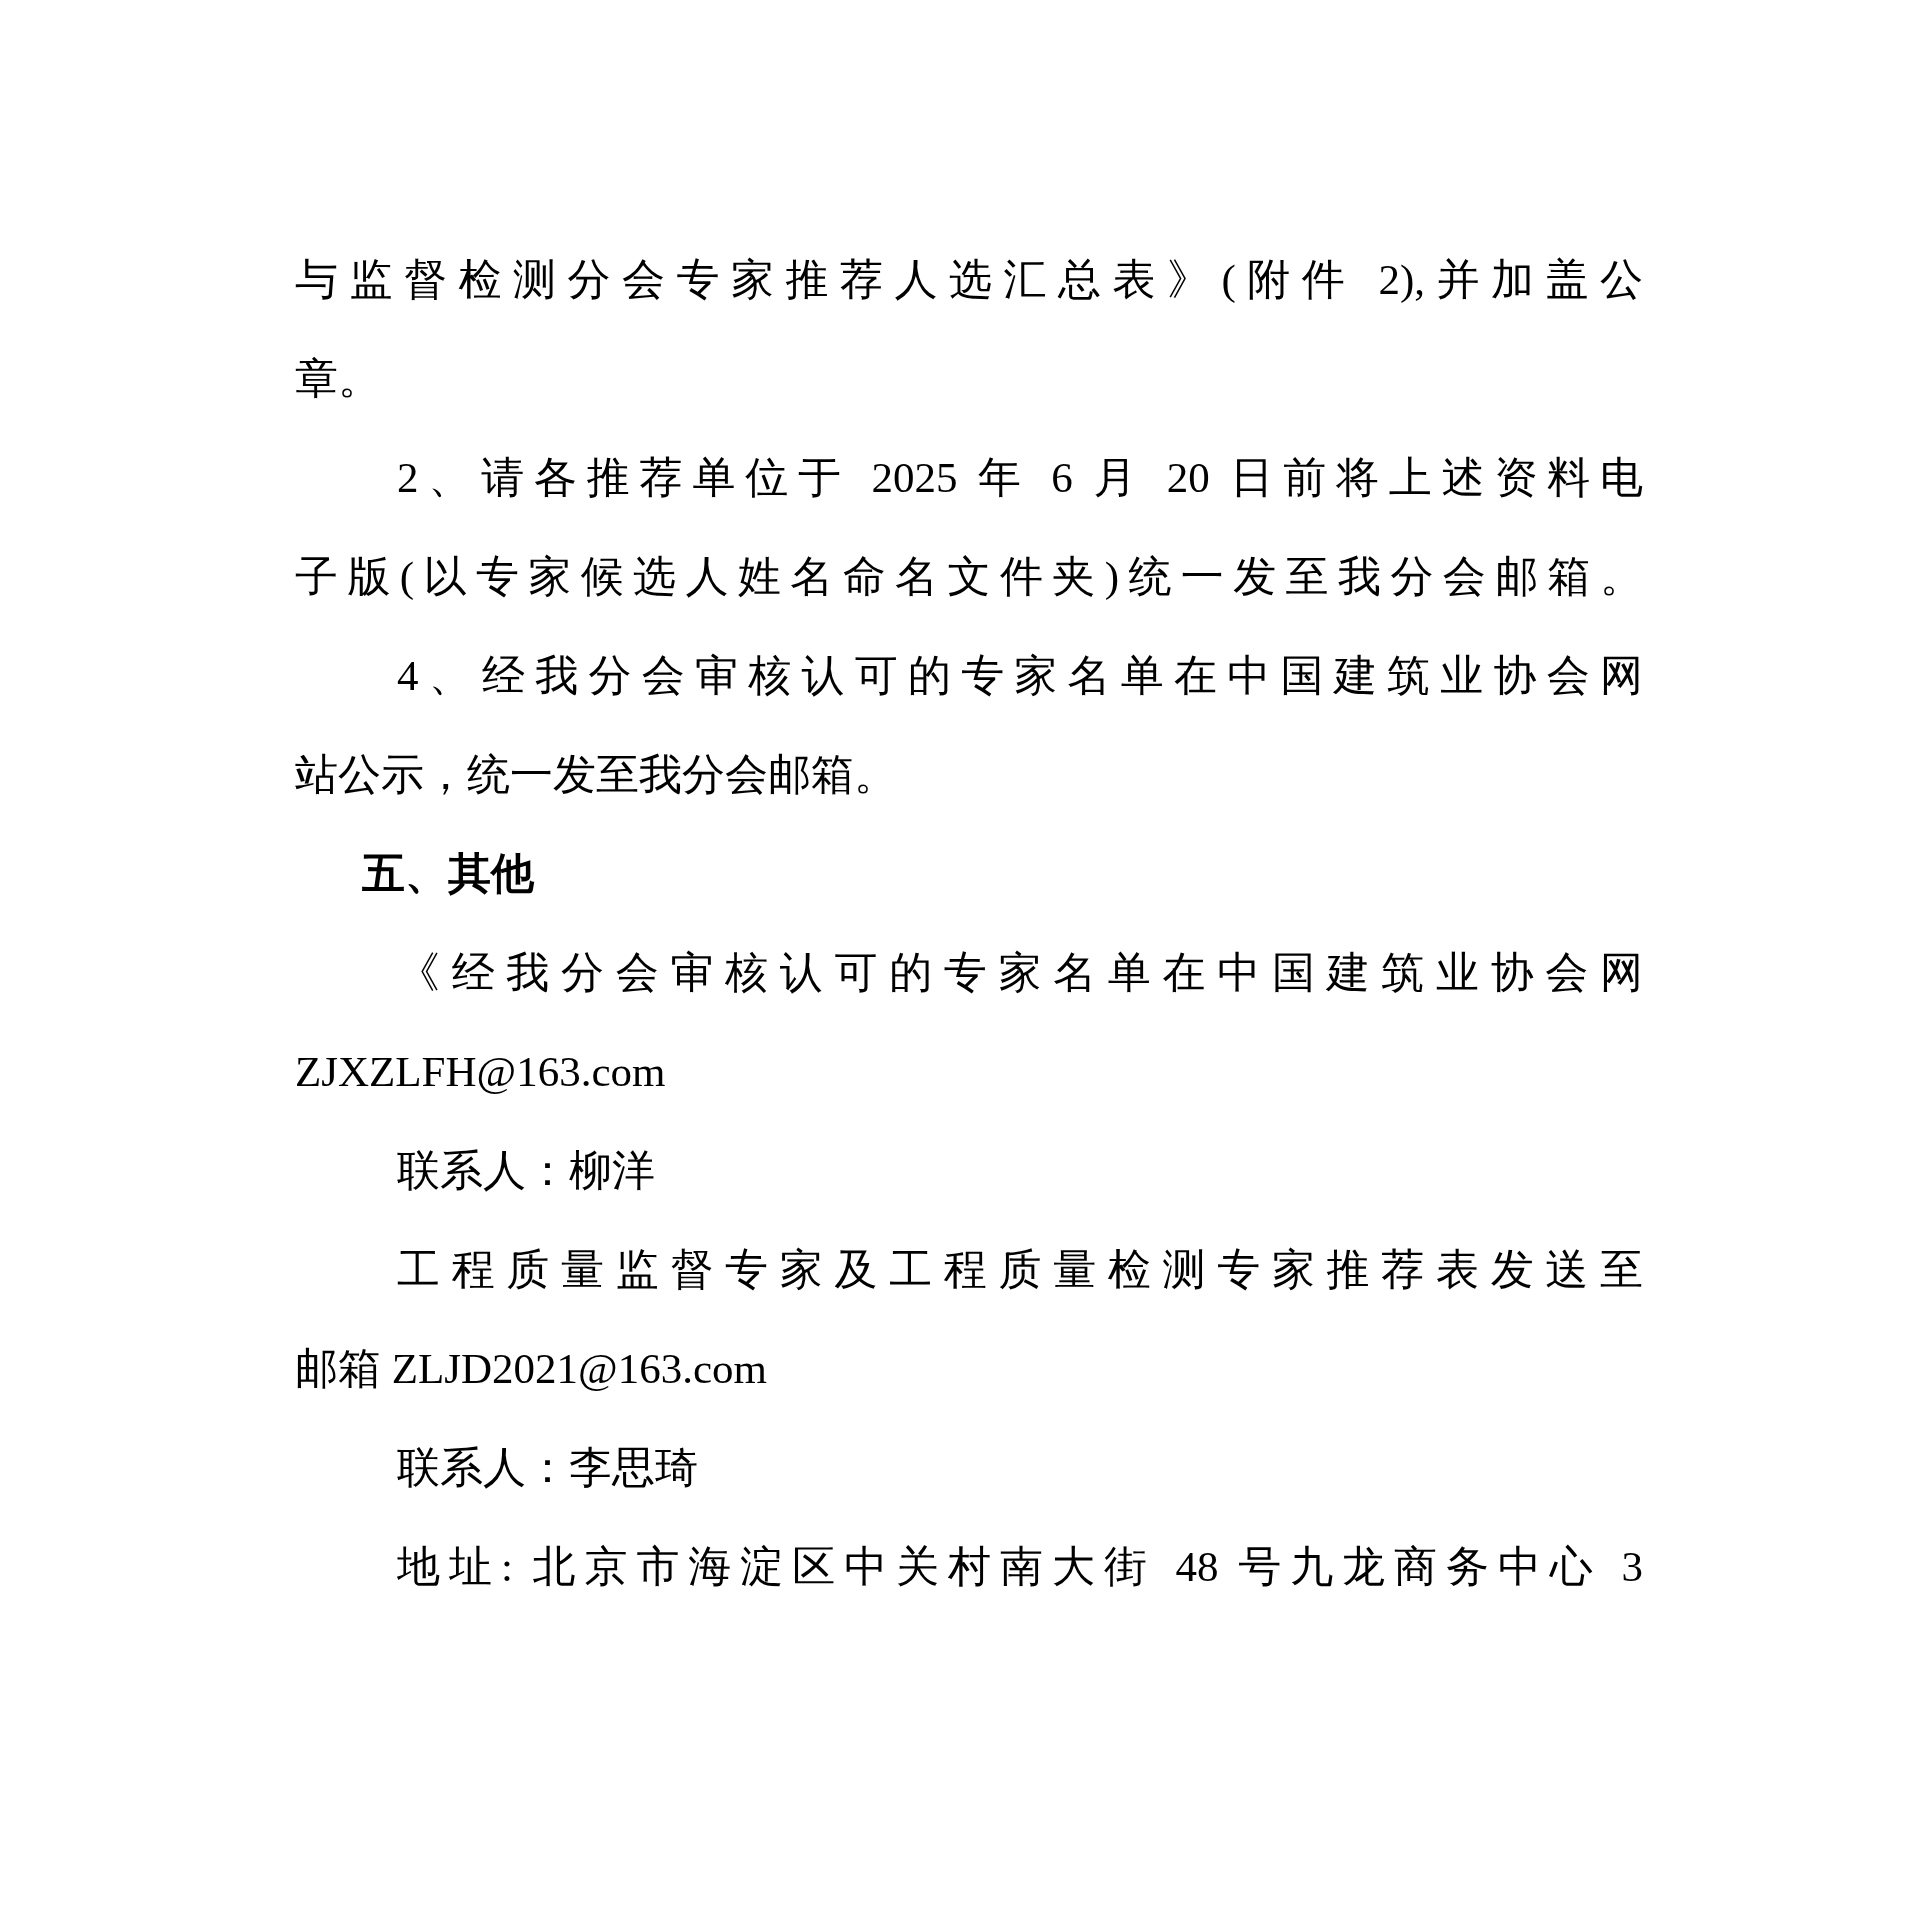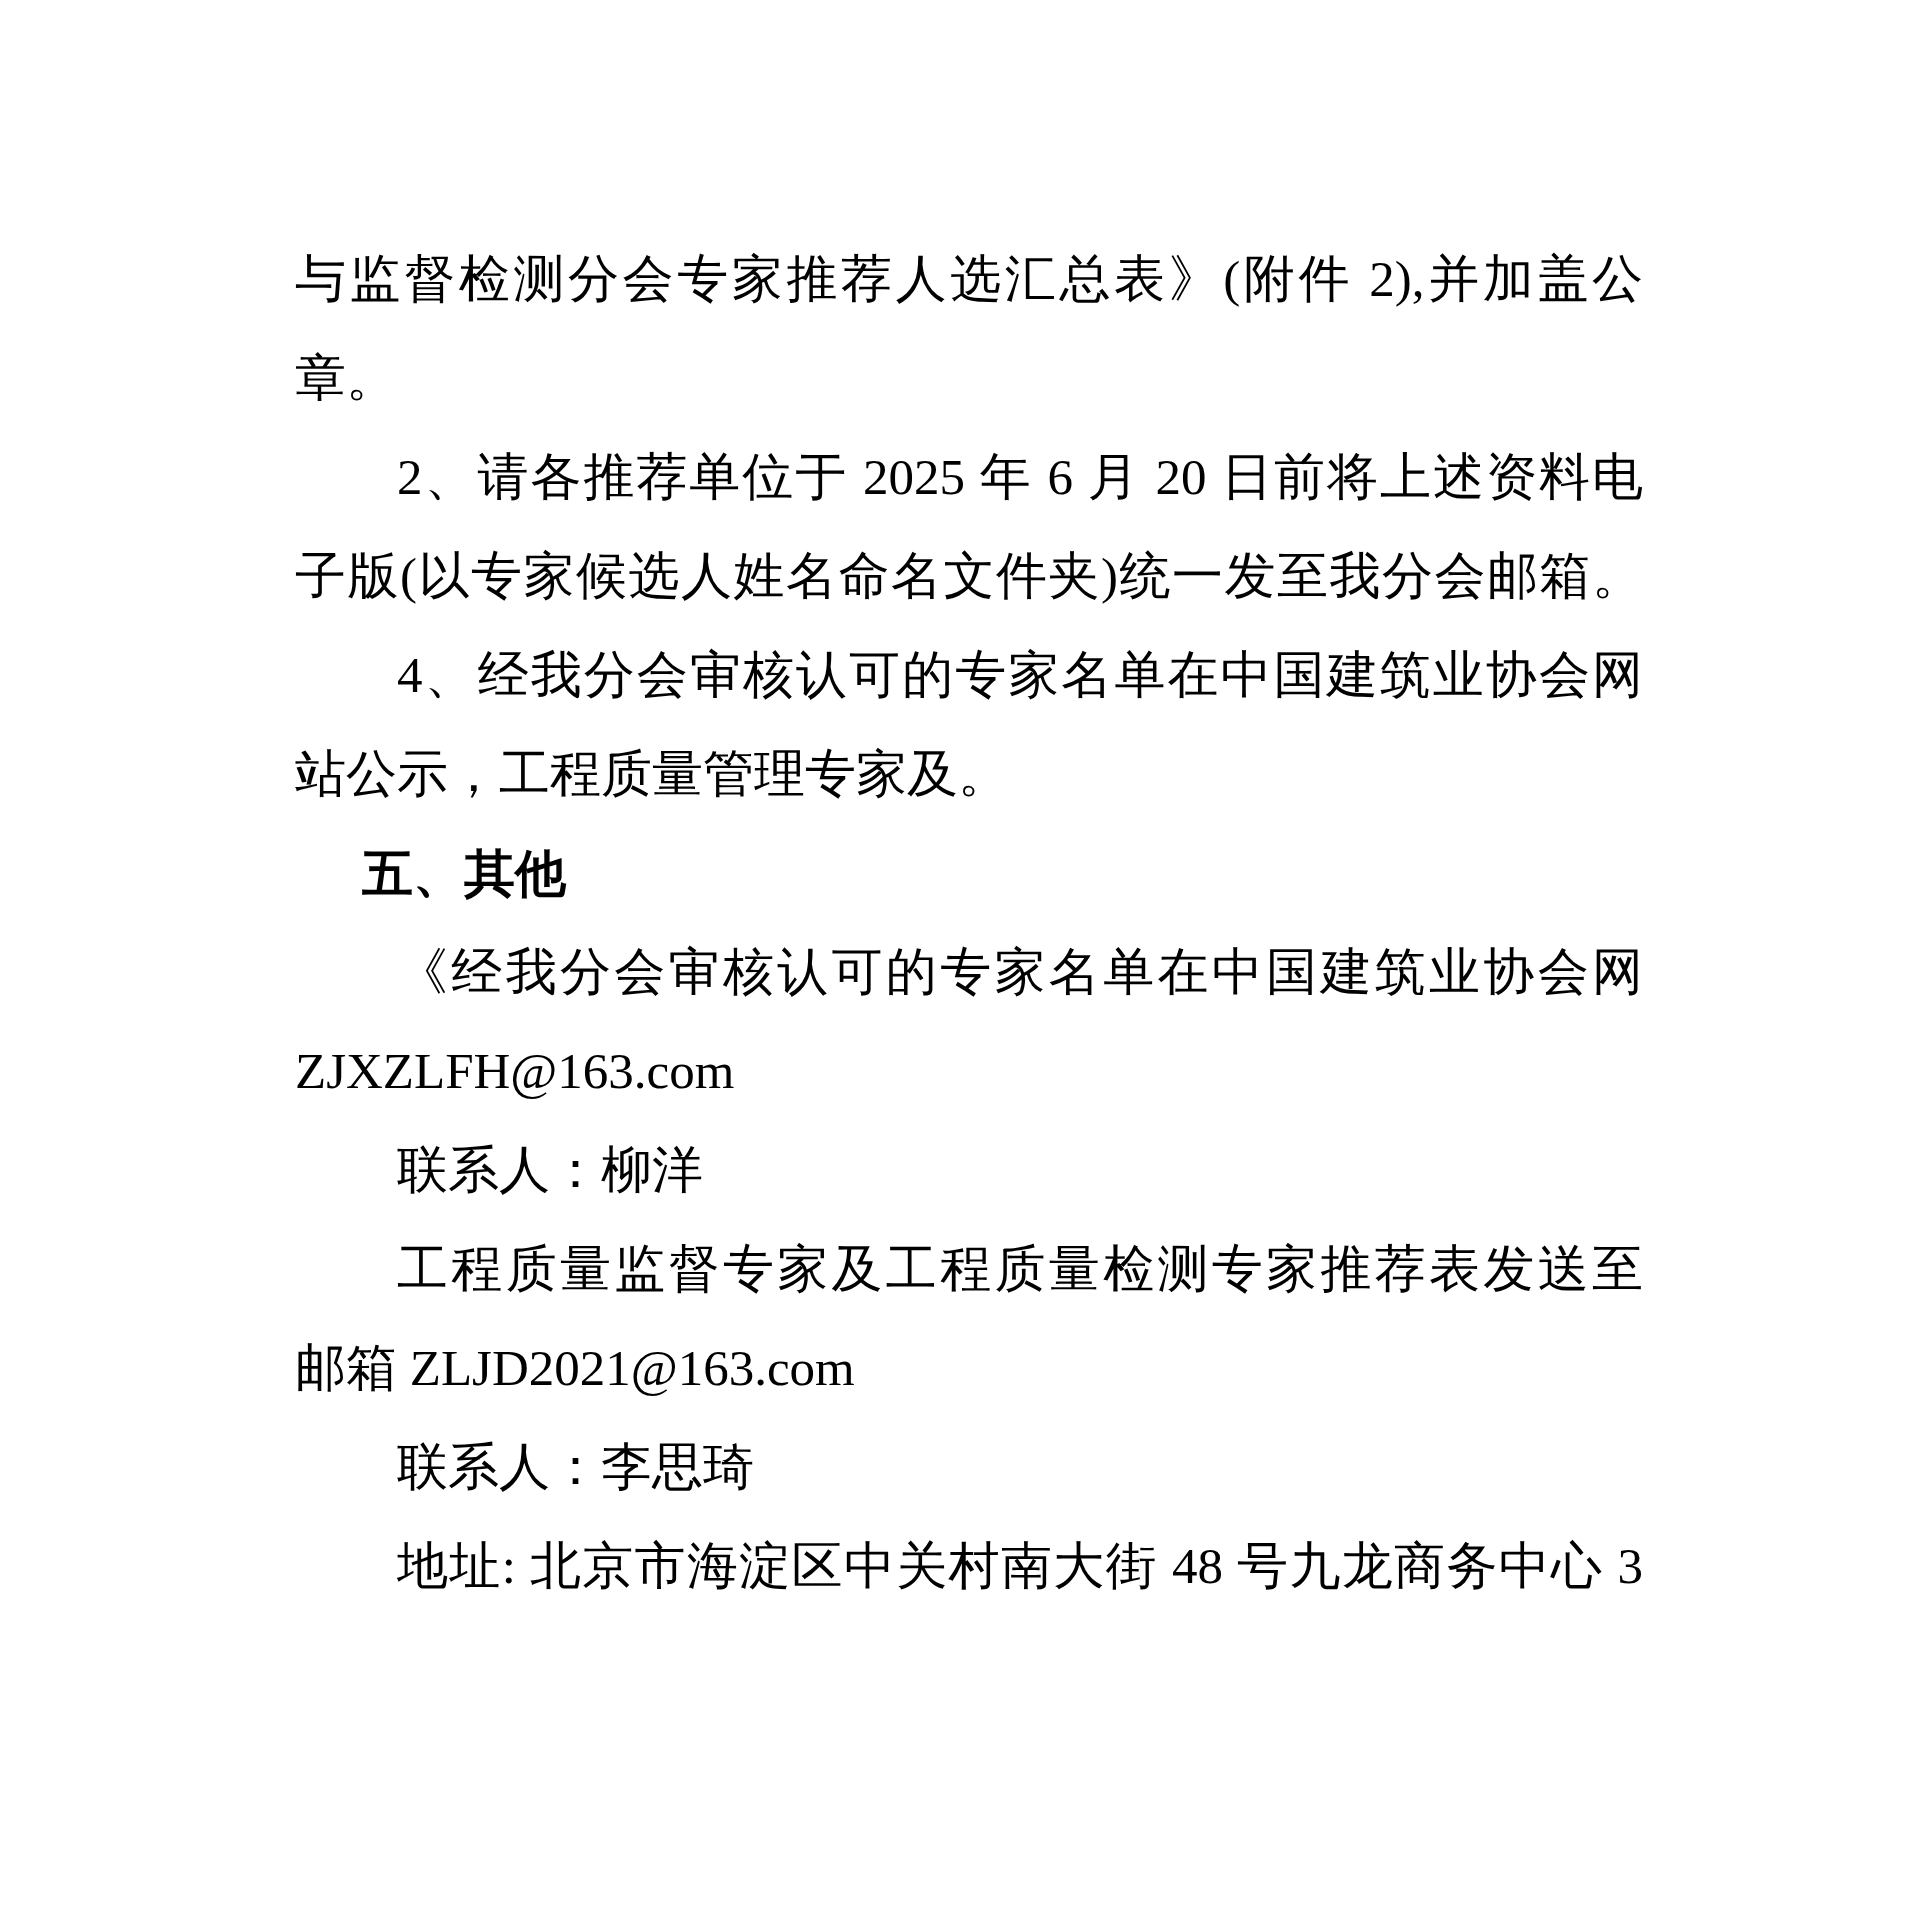--- a/index.html
+++ b/index.html
@@ -22,21 +22,21 @@
     background: #ffffff;
     overflow: hidden;
   }
   .text-block {
     position: absolute;
     left: 295px;
     top: 230px;
     width: 1348px;
   }
   .line {
-    font-size: 51px;
+    font-size: 43px;
     line-height: 99px;
     height: 99px;
     letter-spacing: 0;
     white-space: nowrap;
     text-align: left;
   }
   
   .fill {
     white-space: normal;
     text-align: justify;
@@ -58,21 +58,21 @@
 <body>
 
 <div class="page">
 
   <div class="text-block">
     <div class="line fill">与监督检测分会专家推荐人选汇总表》(附件 2),并加盖公</div>
     <div class="line">章。</div>
     <div class="line indent fill">2、请各推荐单位于 2025 年 6 月 20 日前将上述资料电</div>
     <div class="line fill">子版(以专家候选人姓名命名文件夹)统一发至我分会邮箱。</div>
     <div class="line indent fill">4、经我分会审核认可的专家名单在中国建筑业协会网</div>
-    <div class="line">站公示，工程质量管理专家及。</div>
+    <div class="line">站公示，统一发至我分会邮箱。</div>
     <div class="line heading">五、其他</div>
     <div class="line indent fill">《经我分会审核认可的专家名单在中国建筑业协会网</div>
     <div class="line">ZJXZLFH@163.com</div>
     <div class="line indent">联系人：柳洋</div>
     <div class="line indent fill">工程质量监督专家及工程质量检测专家推荐表发送至</div>
     <div class="line">邮箱 ZLJD2021@163.com</div>
     <div class="line indent">联系人：李思琦</div>
     <div class="line indent fill">地址: 北京市海淀区中关村南大街 48 号九龙商务中心 3</div>
 
   </div>

